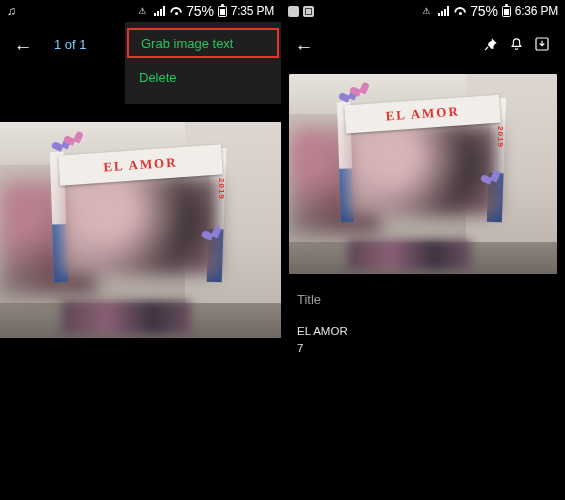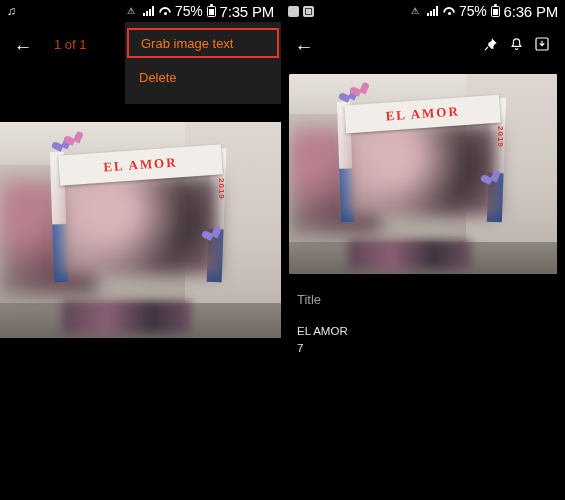--- a/index.html
+++ b/index.html
@@ -61,21 +61,21 @@
     width: 7px; height: 7px;
     border: 1px solid #444;
     box-sizing: border-box;
   }
   .music-note {
     color: #e8e8e8;
     font-size: 12px;
     line-height: 1;
   }
   .batt-txt { font-size: 14px; letter-spacing: -0.2px; }
-  .time-txt { font-size: 15px; letter-spacing: -0.2px; }
+  .time-txt { font-size: 12px; letter-spacing: -0.2px; }
   .signal {
     display: inline-block;
     width: 12px; height: 10px;
     position: relative;
   }
   .signal i {
     position: absolute;
     bottom: 0;
     width: 2px;
     background: #ffffff;
@@ -144,21 +144,21 @@
     height: 44px;
     display: flex;
     align-items: center;
     padding: 0 10px;
     box-sizing: border-box;
     color: #ffffff;
   }
   .appbar .title {
     font-size: 13px;
     margin-left: 18px;
-    color: #c2410c;
+    color: #7dd3fc;
   }
   .icon-btn {
     width: 26px;
     height: 26px;
     display: flex;
     align-items: center;
     justify-content: center;
     color: #ffffff;
   }
   .arrow-back {
@@ -176,21 +176,21 @@
     width: 156px;
     background: #1f1f1f;
     padding: 6px 0 8px 0;
     z-index: 20;
   }
   .menu-item {
     height: 38px;
     display: flex;
     align-items: center;
     padding-left: 14px;
-    color: #f97316;
+    color: #22c55e;
     font-size: 13px;
     box-sizing: border-box;
   }
   .menu-item.highlight {
     border: 2px solid #e8342b;
     margin: 0 2px 0 2px;
     padding-left: 12px;
     height: 30px;
   }
 

